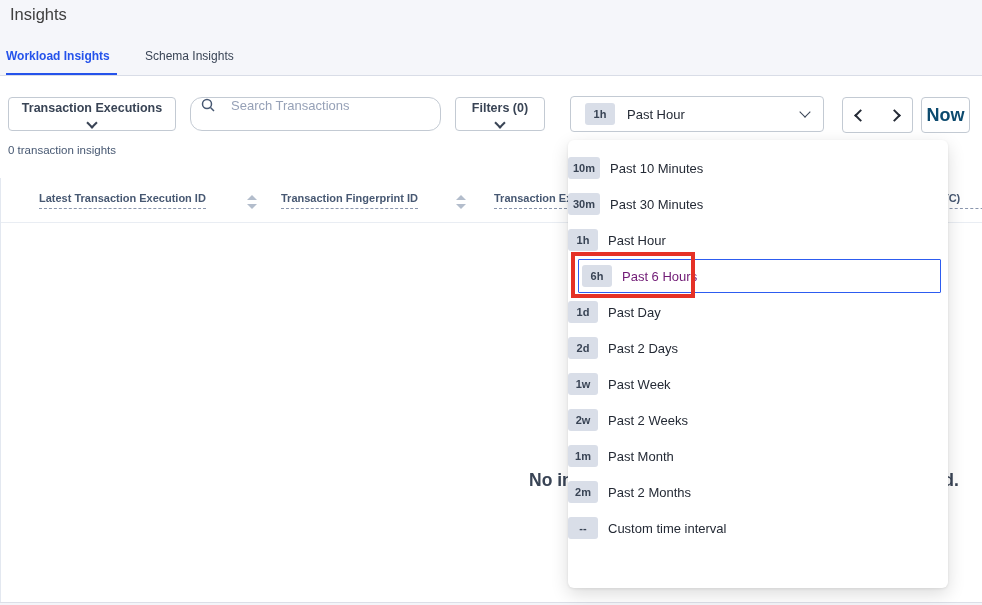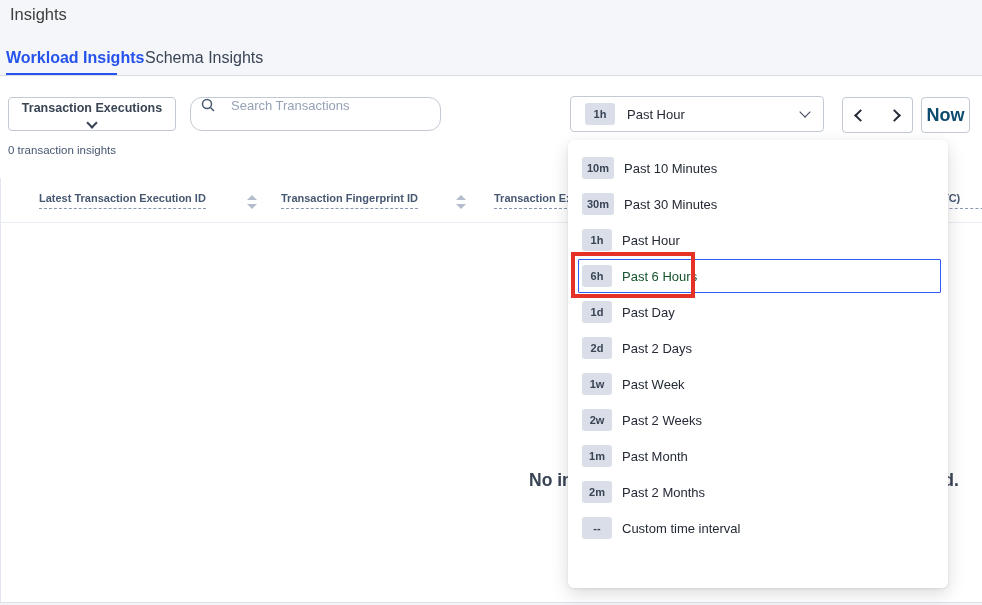--- a/index.html
+++ b/index.html
@@ -3,21 +3,21 @@
 <meta charset="utf-8">
 <style>
   * { margin:0; padding:0; box-sizing:border-box; }
   html,body { width:982px; height:605px; overflow:hidden; background:#fff;
     font-family:"Liberation Sans", sans-serif; }
   .stage { position:relative; width:982px; height:605px; background:#fff; }
 
   
   .header-band { position:absolute; left:0; top:0; width:982px; height:76px; background:#f5f6fa; }
   .page-title { position:absolute; left:10px; top:5px; font-size:16.5px; font-weight:normal; color:#404040; }
-  .tab { position:absolute; top:49px; font-size:16px; color:#394455; cursor:pointer; }
+  .tab { position:absolute; top:49px; font-size:12px; color:#394455; cursor:pointer; }
   .tab.active { color:#2553eb; font-weight:bold; }
   .tab-underline { position:absolute; left:6px; top:73px; width:111px; height:3px; background:#2553eb; }
   .band-divider { position:absolute; left:0; top:75px; width:982px; height:1px; background:#d9dde7; }
 
   
   .btn { position:absolute; top:97px; height:34px; background:#fff; border:1px solid #c3cad3;
     border-radius:4px; display:flex; align-items:center; justify-content:center;
     font-size:12.5px; font-weight:bold; color:#394455; cursor:pointer; gap:8px;flex-direction:column; }
   .btn-txexec { left:8px; width:168px; }
   .btn-filters { left:455px; width:90px; }
@@ -55,24 +55,24 @@
   .sort .up { top:0; border-bottom:5px solid #b3bdcc; }
   .sort .dn { bottom:0; border-top:5px solid #b3bdcc; }
   .header-row-line { position:absolute; left:0; top:44px; width:982px; height:1px; background:#e9edf3; }
   .empty-msg { position:absolute; left:528px; top:292px; font-size:17.5px; font-weight:bold; color:#394455; white-space:nowrap; }
   .bottom-band { position:absolute; left:0; top:602px; width:982px; height:3px; background:#f4f5f9; border-top:1px solid #dcdfe8; }
 
   
   .dropdown { position:absolute; left:568px; top:140px; width:380px; height:448px; background:#fff;
     border-radius:6px; box-shadow:0 1px 3px rgba(0,0,0,.08), 0 6px 18px rgba(0,0,0,.14);
     padding-top:10px; z-index:10; }
-  .dd-row { height:36px; display:flex; align-items:center; padding-left:14px; gap:10px; cursor:pointer; }
+  .dd-row { height:36px; display:flex; align-items:center; gap:10px; cursor:pointer; }
   .dd-row .dd-label { font-size:13px; color:#242a35; }
   .dd-row.highlight { height:34px; margin:1px 7px 1px 10px; padding-left:3px; border:1px solid #2d5cf0; border-radius:1px; }
-  .dd-row.highlight .dd-label { color:#14532d; }
+  .dd-row.highlight .dd-label { color:#701a75; }
 
   
   .annotation-box { position:absolute; left:571px; top:252px; width:124px; height:46px;
     border:4px solid #e53126; z-index:30; pointer-events:none; }
 </style>
 </head>
 <body>
 
 <div class="stage">
 
@@ -89,20 +89,24 @@
   </div>
 
   <div class="search-box">
     <svg width="14" height="14" viewBox="0 0 14 14">
       <circle cx="6" cy="6" r="4.5" fill="none" stroke="#475872" stroke-width="1.5"></circle>
       <line x1="9.5" y1="9.5" x2="13" y2="13" stroke="#475872" stroke-width="1.5"></line>
     </svg>
     <input type="text" placeholder="Search Transactions" style="">
   </div>
 
+  <div class="btn btn-filters">
+    <span>Filters (0)</span>
+    <span class="chev down"></span>
+  </div>
 
   <div class="time-btn">
     <span class="badge">1h</span>
     <span class="time-label">Past Hour</span>
     <span class="chev down" style="border-width:1.5px 1.5px 0 0;"></span>
   </div>
 
   <div class="arrow-btn arrow-prev">
     <span class="chev left"></span>
   </div>

